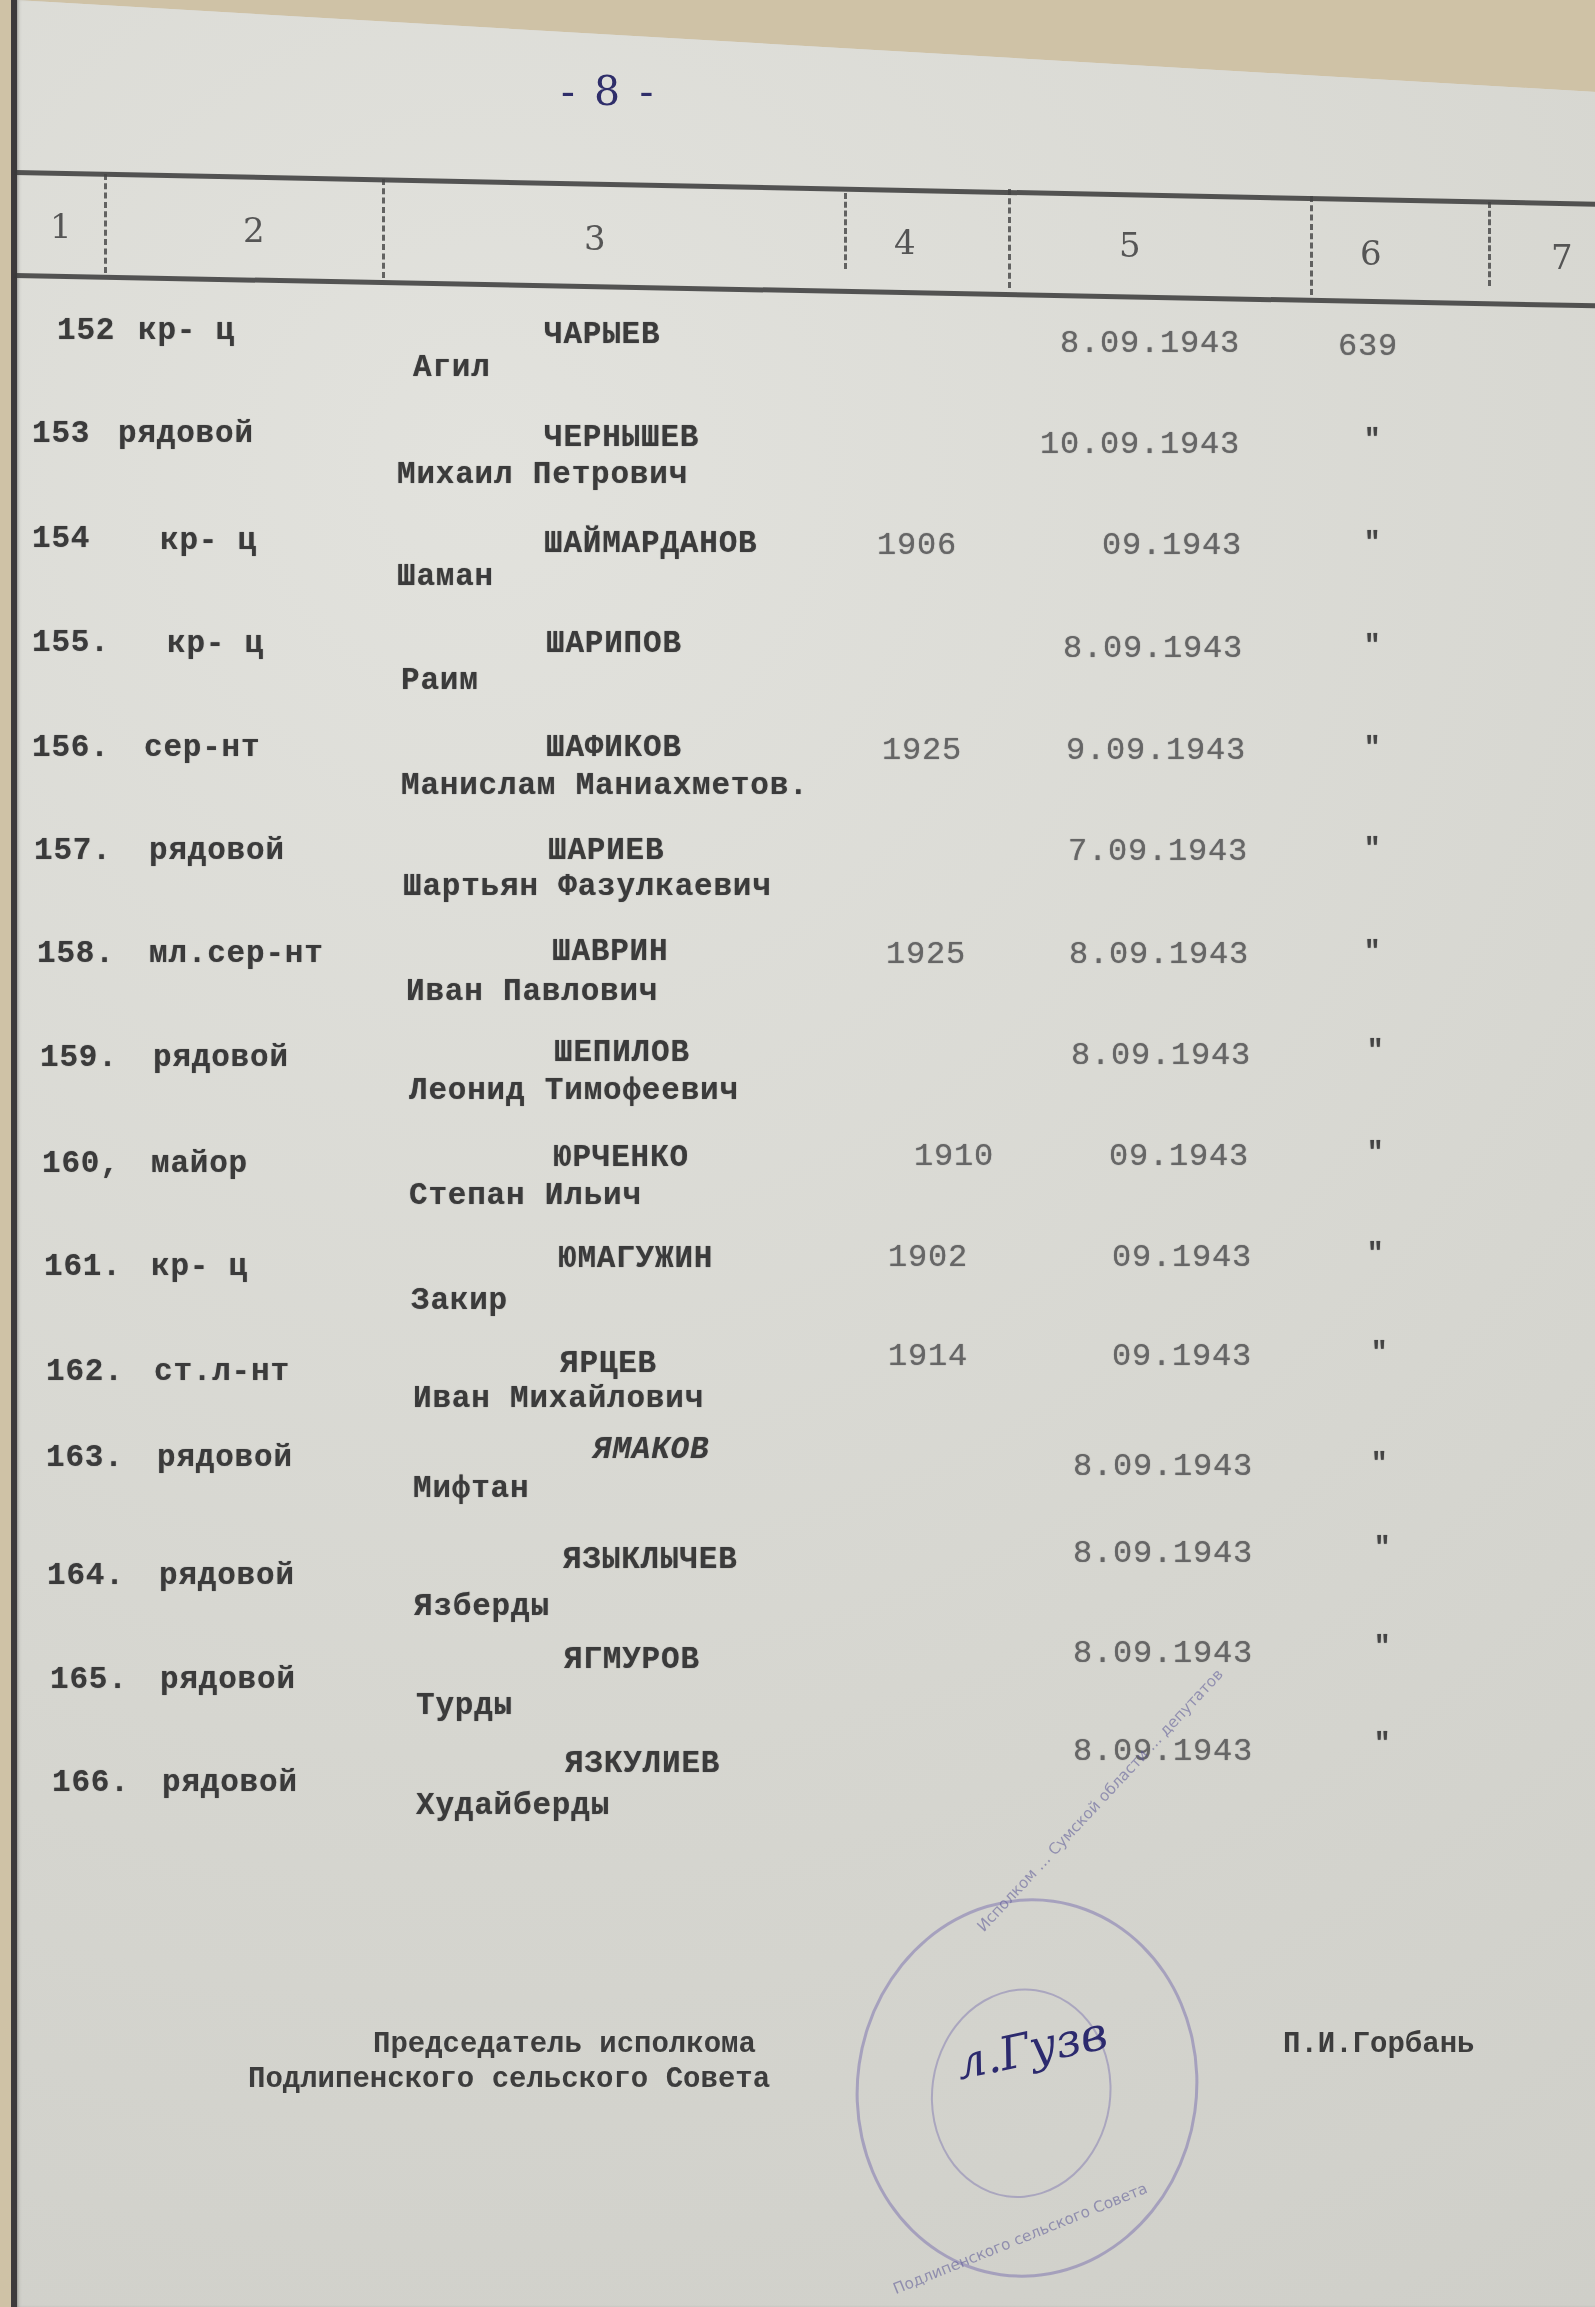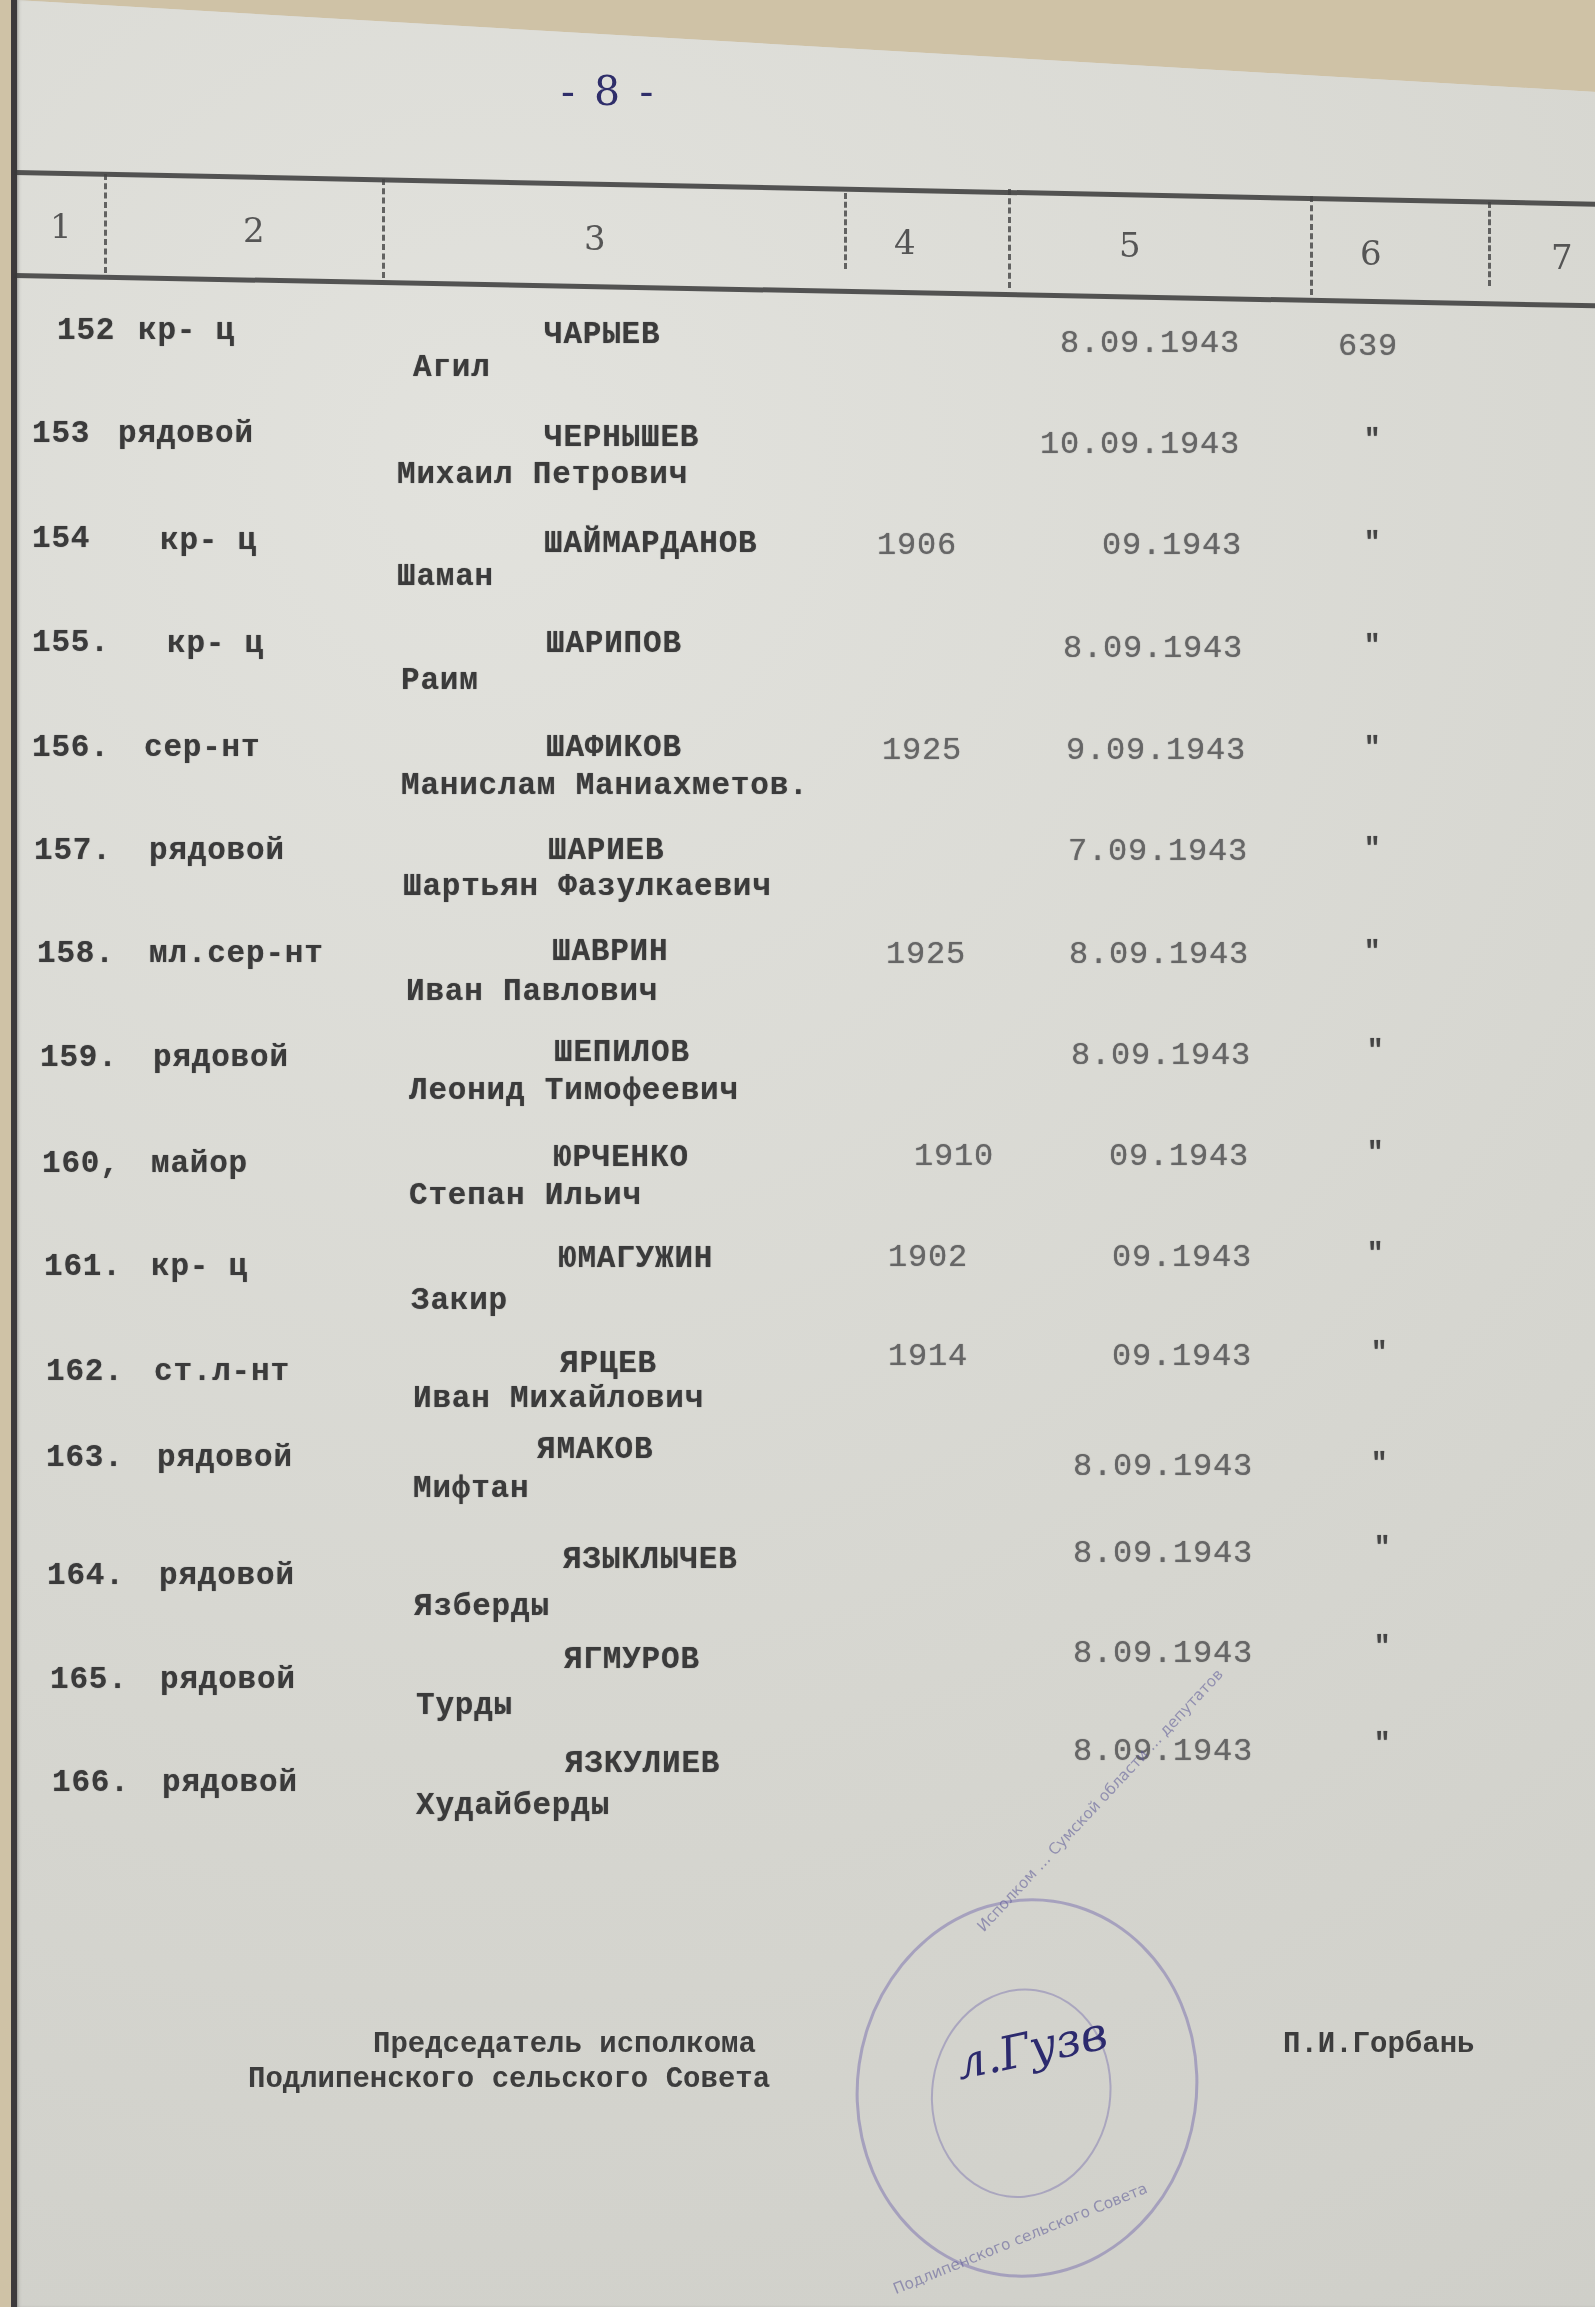--- a/index.html
+++ b/index.html
@@ -175,21 +175,21 @@
     <span class="typed" style="left:560px; top:1346px;">ЯРЦЕВ</span>
     <span class="typed" style="left:413px; top:1381px;">Иван Михайлович</span>
     <span class="typed light" style="left:888px; top:1338px;">1914</span>
     <span class="typed light" style="left:1112px; top:1338px;">09.1943</span>
     <span class="typed ditto" style="left:1371px; top:1337px;">"</span>
   </div>
 
   <div>
     <span class="typed" style="left:46px; top:1440px;">163.</span>
     <span class="typed" style="left:157px; top:1440px;">рядовой</span>
-    <span class="typed" style="left:537px; top:1432px;">ЯМАКОВ</span>
+    <span class="typed" style="left:593px; top:1432px;font-style:italic;">ЯМАКОВ</span>
     <span class="typed" style="left:413px; top:1471px;">Мифтан</span>
     <span class="typed light" style="left:1073px; top:1448px;">8.09.1943</span>
     <span class="typed ditto" style="left:1371px; top:1448px;">"</span>
   </div>
 
   <div>
     <span class="typed" style="left:47px; top:1558px;">164.</span>
     <span class="typed" style="left:159px; top:1558px;">рядовой</span>
     <span class="typed" style="left:563px; top:1542px;">ЯЗЫКЛЫЧЕВ</span>
     <span class="typed" style="left:414px; top:1589px;">Язберды</span>

